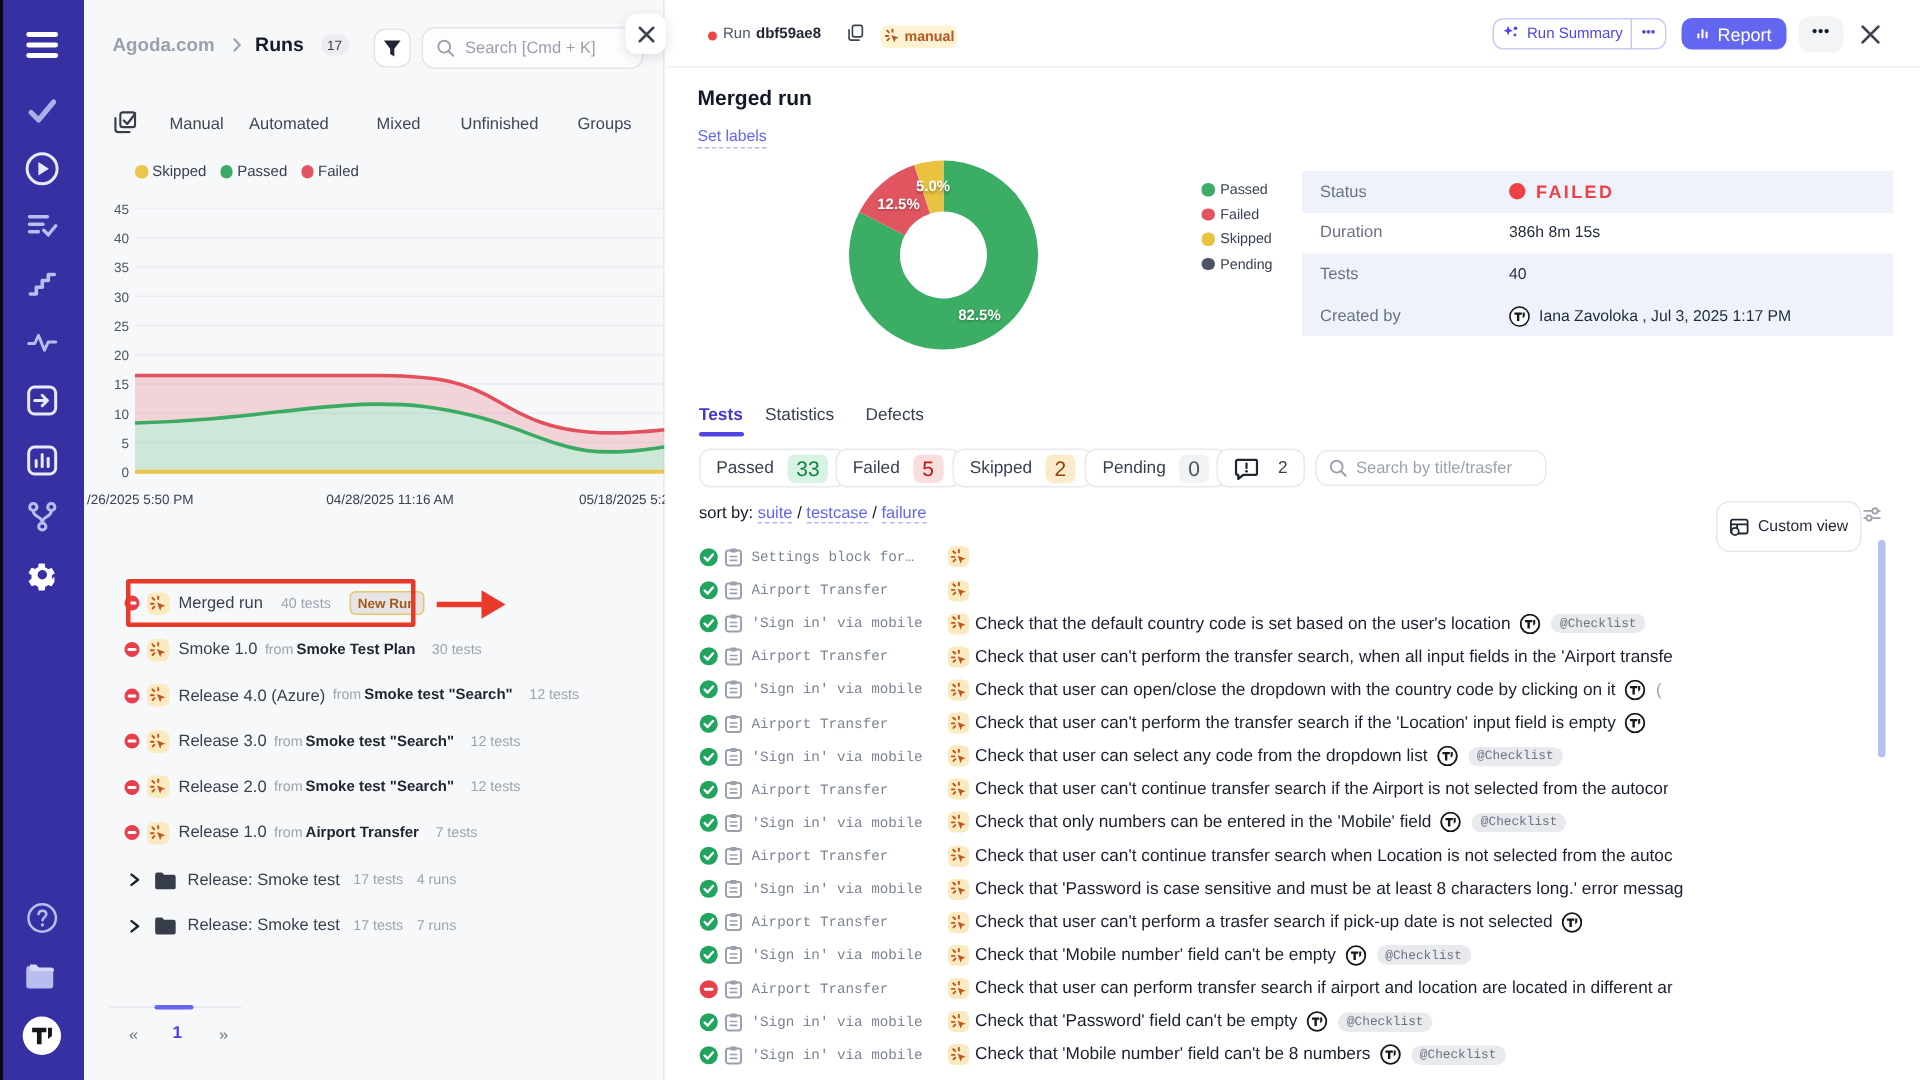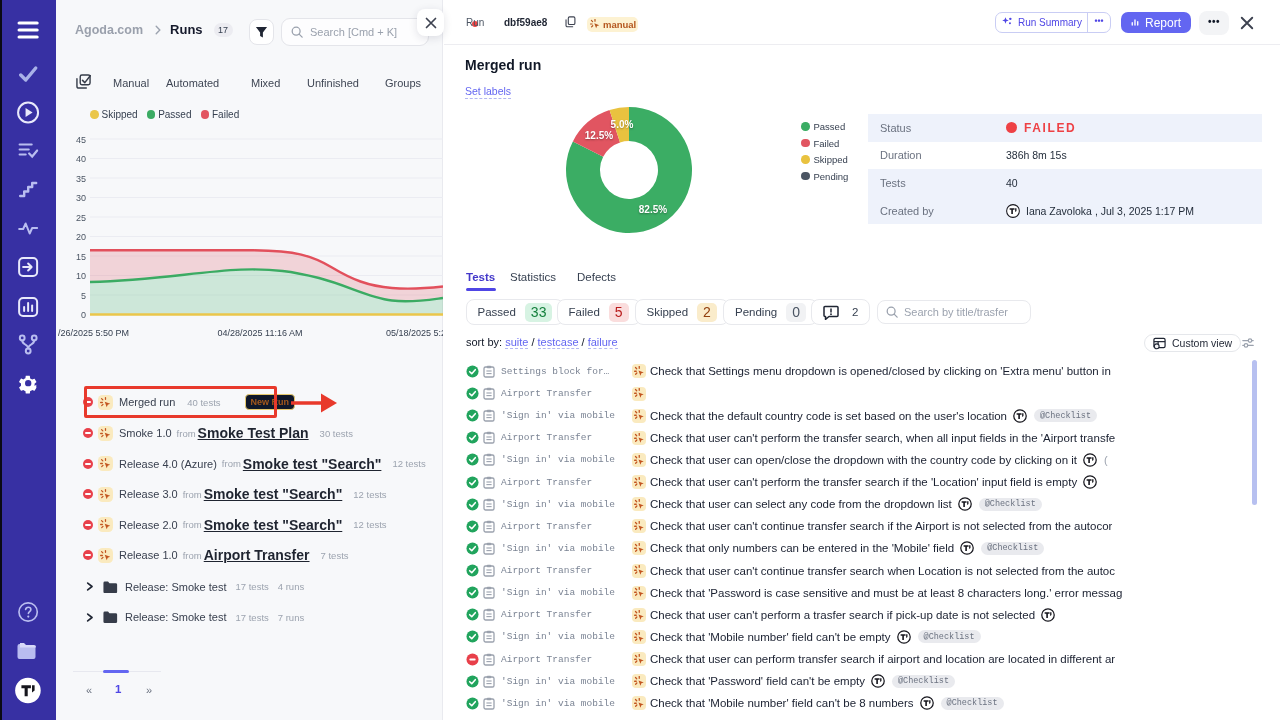--- a/index.html
+++ b/index.html
@@ -14,21 +14,21 @@
 
 #rightpanel { position:absolute; left:444px; top:0; width:836px; height:720px; background:#fff; }
 .tablab { top:77px; font-size:11px; color:#3f4654; font-weight:500; }
 .dot { display:inline-block; width:8.5px; height:8.5px; border-radius:50%; margin-right:3px; }
 .runrow { position:absolute; left:0; width:387px; height:30.5px; display:flex; align-items:center; }
 .minusic { width:10px; height:10px; border-radius:50%; background:#e8404a; position:relative; flex:none; }
 .minusic::after { content:""; position:absolute; left:2.2px; top:4.2px; width:5.6px; height:1.8px; background:#fff; border-radius:1px; }
 .ambic { width:15px; height:15px; border-radius:4.5px; background:#faeabf; margin-left:5px; flex:none; display:flex; align-items:center; justify-content:center; }
 .runname { font-size:11px; color:#39404f; margin-left:6px; white-space:nowrap; }
 .runmeta { font-size:9.5px; color:#9ca3af; white-space:nowrap; }
-.runbold { font-size:14px; color:#1f2430; font-weight:700; white-space:nowrap;text-decoration:underline; }
+.runbold { font-size:10px; color:#1f2430; font-weight:700; white-space:nowrap; }
 .chev { width:9px; height:9px; flex:none; margin-left:2px; }
 .foldic { margin-left:9px; flex:none; }
 .legrow { left:357px; display:flex; align-items:center; font-size:9.5px; color:#374151; }
 .ldot { width:8.5px; height:8.5px; border-radius:50%; display:inline-block; margin-right:4px; }
 .irow { height:27.6px; display:flex; align-items:center; }
 .ilab { width:138px; padding-left:12px; font-size:11px; color:#6b7280; flex:none; }
 .ival { font-size:10.5px; color:#1f2937; white-space:nowrap; }
 .chip { top:299px; height:26px; border:1px solid #e8e9ed; border-radius:8px; background:#fff; display:flex; align-items:center; padding:0 11px; font-size:11.5px; color:#374151; font-weight:500; }
 .cbadge { margin-left:9px; font-size:14px; font-weight:400; border-radius:5px; padding:1.5px 6px; }
 .slink { color:#6366f1; border-bottom:1px dashed #b3b7f2; }
@@ -216,21 +216,21 @@
                 <line x1="2" y1="2" x2="3.6" y2="3.6"></line>
                 <line x1="7" y1="0.8" x2="7" y2="3"></line>
                 <line x1="0.8" y1="7" x2="3" y2="7"></line>
                 <line x1="2.2" y1="11" x2="3.8" y2="9.4"></line>
               </g>
               <path d="M6 6 L13 8.6 L9.8 9.8 L8.6 13 Z" fill="#c2541f"></path>
             </svg>
           </span>
         <span class="runname">Merged run</span>
           <span class="runmeta" style="margin-left:12px;">40 tests</span>
-        <span style="margin-left:24px; border:1px solid #e5c86c; background:#0f172a; color:#a4581c; font-size:9px; font-weight:700; border-radius:4px; padding:2px 5px;">New Run</span>
+        <span style="margin-left:12px; border:1px solid #e5c86c; background:#e5e5e5; color:#a4581c; font-size:9px; font-weight:700; border-radius:4px; padding:2px 5px;">New Run</span>
       </div>
       <div class="runrow" style="top:418px; padding-left:27px;">
         <span class="minusic"></span>
           <span class="ambic">
             <svg width="11" height="11" viewBox="0 0 14 14">
               <g stroke="#c2541f" stroke-width="1.6" stroke-linecap="round">
                 <line x1="2" y1="2" x2="3.6" y2="3.6"></line>
                 <line x1="7" y1="0.8" x2="7" y2="3"></line>
                 <line x1="0.8" y1="7" x2="3" y2="7"></line>
                 <line x1="2.2" y1="11" x2="3.8" y2="9.4"></line>
@@ -348,21 +348,21 @@
     <div class="abs" style="left:28px; top:386px; width:193px; height:32px; border:3px solid #e8392b; border-radius:2px; z-index:6;"></div>
     <svg class="abs" style="left:235px; top:392px; z-index:6;" width="46" height="22" viewBox="0 0 46 22">
         <line x1="0" y1="11" x2="33" y2="11" stroke="#e8392b" stroke-width="3.6"></line>
         <path d="M30 1.5 L46 11 L30 20.5 Z" fill="#e8392b"></path>
       </svg>
   </div>
   <div id="rightpanel">
 
     <div class="abs" style="left:0; top:0; width:836px; height:45px; border-bottom:1px solid #ededf1;"></div>
     <span class="abs" style="left:27.5px; top:20.5px; width:6.5px; height:6.5px; border-radius:50%; background:#ef4444;"></span>
-    <span class="abs" style="left:22px; top:17px; font-size:10px; color:#4b5563;">Run</span>
+    <span class="abs" style="left:38px; top:17px; font-size:10px; color:#4b5563;">Run</span>
     <span class="abs" style="left:60px; top:17px; font-size:10px; font-weight:700; color:#1f2533;">dbf59ae8</span>
     <svg class="abs" style="left:121px; top:16px;" width="11" height="12" viewBox="0 0 15 16">
         <rect x="4.5" y="1" width="9" height="10.5" rx="1.8" stroke="#3d4250" stroke-width="1.5" fill="none"></rect>
         <path d="M10.5 14.5 H3.2 A1.8 1.8 0 0 1 1.4 12.7 V5" stroke="#3d4250" stroke-width="1.5" fill="none" stroke-linecap="round"></path>
       </svg>
     <div class="abs" style="left:143px; top:16.5px; height:15px; background:#fdf2d2; border-radius:5px; display:flex; align-items:center; padding:0 2px 0 3px;">
       <svg width="10" height="10" viewBox="0 0 14 14">
           <g stroke="#b4561e" stroke-width="1.7" stroke-linecap="round">
             <line x1="2" y1="2" x2="3.6" y2="3.6"></line>
             <line x1="7" y1="0.8" x2="7" y2="3"></line>
@@ -471,21 +471,21 @@
       </div>
     <div class="abs" style="left:433px; top:300px; width:154px; height:24px; border:1px solid #e8e9ed; border-radius:8px; background:#fff; display:flex; align-items:center; padding:0 8px; color:#9ca3af; font-size:11px;">
       <svg width="12" height="12" viewBox="0 0 14 14" style="margin-right:6px; flex:none;">
           <circle cx="6" cy="6" r="4.6" stroke="#9aa1ad" stroke-width="1.5" fill="none"></circle>
           <line x1="9.5" y1="9.5" x2="13" y2="13" stroke="#9aa1ad" stroke-width="1.5" stroke-linecap="round"></line>
         </svg>
       <span style="white-space:nowrap; overflow:hidden;">Search by title/trasfer</span>
     </div>
 
     <div class="abs" style="left:22px; top:336px; font-size:11px; color:#111827;">sort by: <span class="slink">suite</span> / <span class="slink">testcase</span> / <span class="slink">failure</span></div>
-    <div class="abs" style="left:700px; top:334px; height:18px; background:#fff; border:1px solid #e5e7eb; border-radius:9px; display:flex; align-items:center; padding:0 8px;">
+    <div class="abs" style="left:700px; top:334px; height:18px; background:#fff; border:1px solid #e5e7eb; border-radius:9px; display:flex; align-items:center; padding:16px 8px;">
       <svg width="13" height="13" viewBox="0 0 14 14">
           <rect x="1" y="1.5" width="12" height="10" rx="1.5" stroke="#1f2533" stroke-width="1.3" fill="none"></rect>
           <line x1="1" y1="5" x2="13" y2="5" stroke="#1f2533" stroke-width="1.3"></line>
           <line x1="5.5" y1="5" x2="5.5" y2="11.5" stroke="#1f2533" stroke-width="1.3"></line>
           <circle cx="4" cy="10" r="2.6" fill="#f3f4f6" stroke="#1f2533" stroke-width="1.2"></circle>
         </svg>
       <span style="font-size:10.5px; color:#1f2533; margin-left:6px;">Custom view</span>
     </div>
     <svg class="abs" style="left:798px; top:337px;" width="12" height="12" viewBox="0 0 15 14">
         <g stroke="#9aa1ad" stroke-width="1.5" stroke-linecap="round">
@@ -513,23 +513,20 @@
             <svg width="10.5" height="10.5" viewBox="0 0 14 14">
               <g stroke="#c2541f" stroke-width="1.7" stroke-linecap="round">
                 <line x1="2" y1="2" x2="3.6" y2="3.6"></line>
                 <line x1="7" y1="0.8" x2="7" y2="3"></line>
                 <line x1="0.8" y1="7" x2="3" y2="7"></line>
                 <line x1="2.2" y1="11" x2="3.8" y2="9.4"></line>
               </g>
               <path d="M6 6 L13 8.6 L9.8 9.8 L8.6 13 Z" fill="#c2541f"></path>
             </svg>
           </span>
-          <span class="tclip">
-            <span class="ttl">Check that Settings menu dropdown is opened/closed by clicking on 'Extra menu' button in</span>
-          </span>
         </div>
       <div class="trow" style="top:382.43px">
           <svg width="13" height="13" viewBox="0 0 14 14" style="flex:none">
             <circle cx="7" cy="7" r="6.5" fill="#21a45d"></circle>
             <path d="M4 7.2 L6.2 9.4 L10 5" stroke="#fff" stroke-width="1.7" fill="none" stroke-linecap="round" stroke-linejoin="round"></path>
           </svg>
           <svg width="12" height="13" viewBox="0 0 12 13" style="flex:none; margin-left:4px;">
             <rect x="1" y="2" width="10" height="10" rx="1.6" stroke="#9aa1ad" stroke-width="1.3" fill="none"></rect>
             <rect x="3.8" y="0.7" width="4.4" height="2.6" rx="0.8" fill="#9aa1ad"></rect>
             <line x1="3.4" y1="6" x2="8.6" y2="6" stroke="#9aa1ad" stroke-width="1.1"></line>

